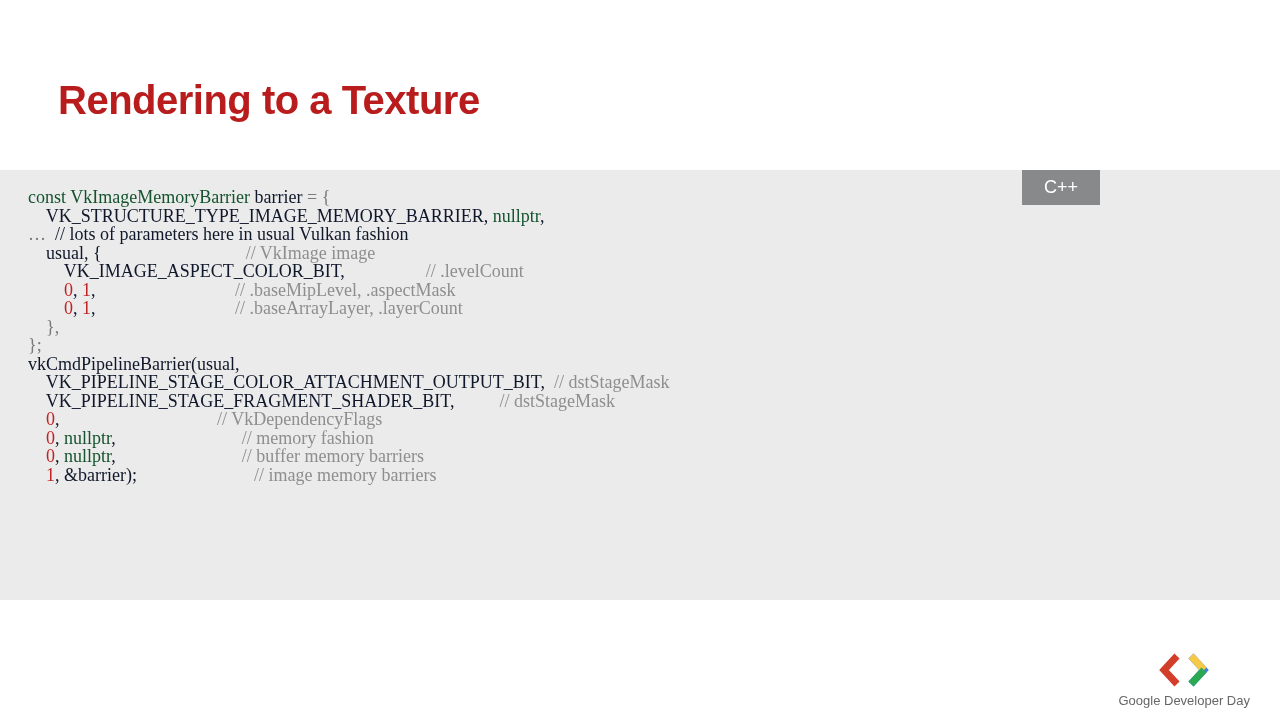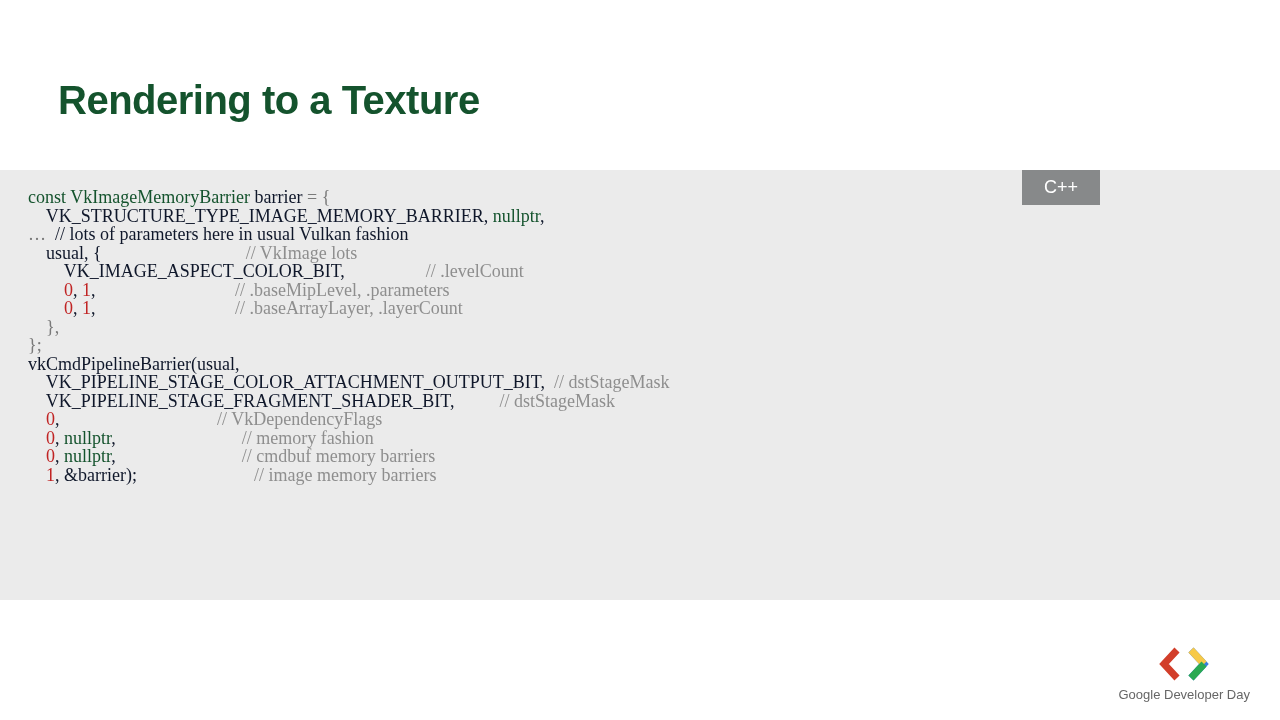--- a/index.html
+++ b/index.html
@@ -15,21 +15,21 @@
     position: relative;
     width: 1280px;
     height: 720px;
   }
   .title {
     position: absolute;
     left: 58px;
     top: 78px;
     font-size: 40px;
     font-weight: 700;
-    color: #14532d;
+    color: #b91c1c;
     letter-spacing: -0.5px;
   }
   .code-block {
     position: absolute;
     left: 0;
     top: 170px;
     width: 1280px;
     height: 430px;
     background: #ebebeb;
     box-sizing: border-box;
@@ -54,21 +54,21 @@
   }
   .kw   { color: #14532d; }   
   .num  { color: #c02323; }   
   .cm   { color: #8e8e8e; }   
   .fade { color: #7a7a7a; }   
   .blk  { color: #0f172a; }
 
   .footer-logo {
     position: absolute;
     right: 30px;
-    bottom: 18px;
+    bottom: 12px;
     text-align: center;
   }
   .chevrons {
     display: flex;
     justify-content: center;
     gap: 6px;
     margin-bottom: 6px;
   }
   .chev {
     display: inline-block;
@@ -86,32 +86,32 @@
 <div class="slide">
 
   <div class="title">Rendering to a Texture</div>
 
   <div class="code-block">
     <div class="lang-badge">C++</div>
 
     <div class="code"><span class="kw">const </span><span class="kw">VkImageMemoryBarrier</span><span class="blk"> barrier</span><span class="fade"> = {</span>
 <span class="blk">    VK_STRUCTURE_TYPE_IMAGE_MEMORY_BARRIER, </span><span class="kw">nullptr</span><span class="blk">,</span>
 <span class="fade">…  </span><span class="blk">// lots of parameters here in usual Vulkan fashion</span>
-<span class="blk">    usual, {                                </span><span class="cm">// VkImage lots</span>
+<span class="blk">    usual, {                                </span><span class="cm">// VkImage image</span>
 <span class="blk">        VK_IMAGE_ASPECT_COLOR_BIT,                  </span><span class="cm">// .levelCount</span>
-<span>        </span><span class="num">0</span><span class="blk">, </span><span class="num">1</span><span class="blk">,                               </span><span class="cm">// .baseMipLevel, .parameters</span>
+<span>        </span><span class="num">0</span><span class="blk">, </span><span class="num">1</span><span class="blk">,                               </span><span class="cm">// .baseMipLevel, .aspectMask</span>
 <span>        </span><span class="num">0</span><span class="blk">, </span><span class="num">1</span><span class="blk">,                               </span><span class="cm">// .baseArrayLayer, .layerCount</span>
 <span class="fade">    },</span>
 <span class="fade">};</span>
 <span class="blk">vkCmdPipelineBarrier(usual,</span>
 <span class="blk">    VK_PIPELINE_STAGE_COLOR_ATTACHMENT_OUTPUT_BIT,  </span><span class="cm">// dstStageMask</span>
 <span class="blk">    VK_PIPELINE_STAGE_FRAGMENT_SHADER_BIT,          </span><span class="cm">// dstStageMask</span>
 <span>    </span><span class="num">0</span><span class="blk">,                                   </span><span class="cm">// VkDependencyFlags</span>
 <span>    </span><span class="num">0</span><span class="blk">, </span><span class="kw">nullptr</span><span class="blk">,                            </span><span class="cm">// memory fashion</span>
-<span>    </span><span class="num">0</span><span class="blk">, </span><span class="kw">nullptr</span><span class="blk">,                            </span><span class="cm">// cmdbuf memory barriers</span>
+<span>    </span><span class="num">0</span><span class="blk">, </span><span class="kw">nullptr</span><span class="blk">,                            </span><span class="cm">// buffer memory barriers</span>
 <span>    </span><span class="num">1</span><span class="blk">, &amp;</span><span class="blk">barrier</span><span class="blk">);                          </span><span class="cm">// image memory barriers</span></div>
   </div>
 
   <div class="footer-logo">
     <div class="chevrons">
       <svg class="chev" width="22" height="34" viewBox="0 0 22 34">
         <polyline points="18,3 5,17 18,31" fill="none" stroke="#d23e2a" stroke-width="7" stroke-linecap="butt" stroke-linejoin="miter"></polyline>
       </svg>
       <svg class="chev" width="22" height="34" viewBox="0 0 22 34">
         <polyline points="4,3 17,17 4,31" fill="none" stroke="#3b7de0" stroke-width="7" stroke-linecap="butt" stroke-linejoin="miter"></polyline>

